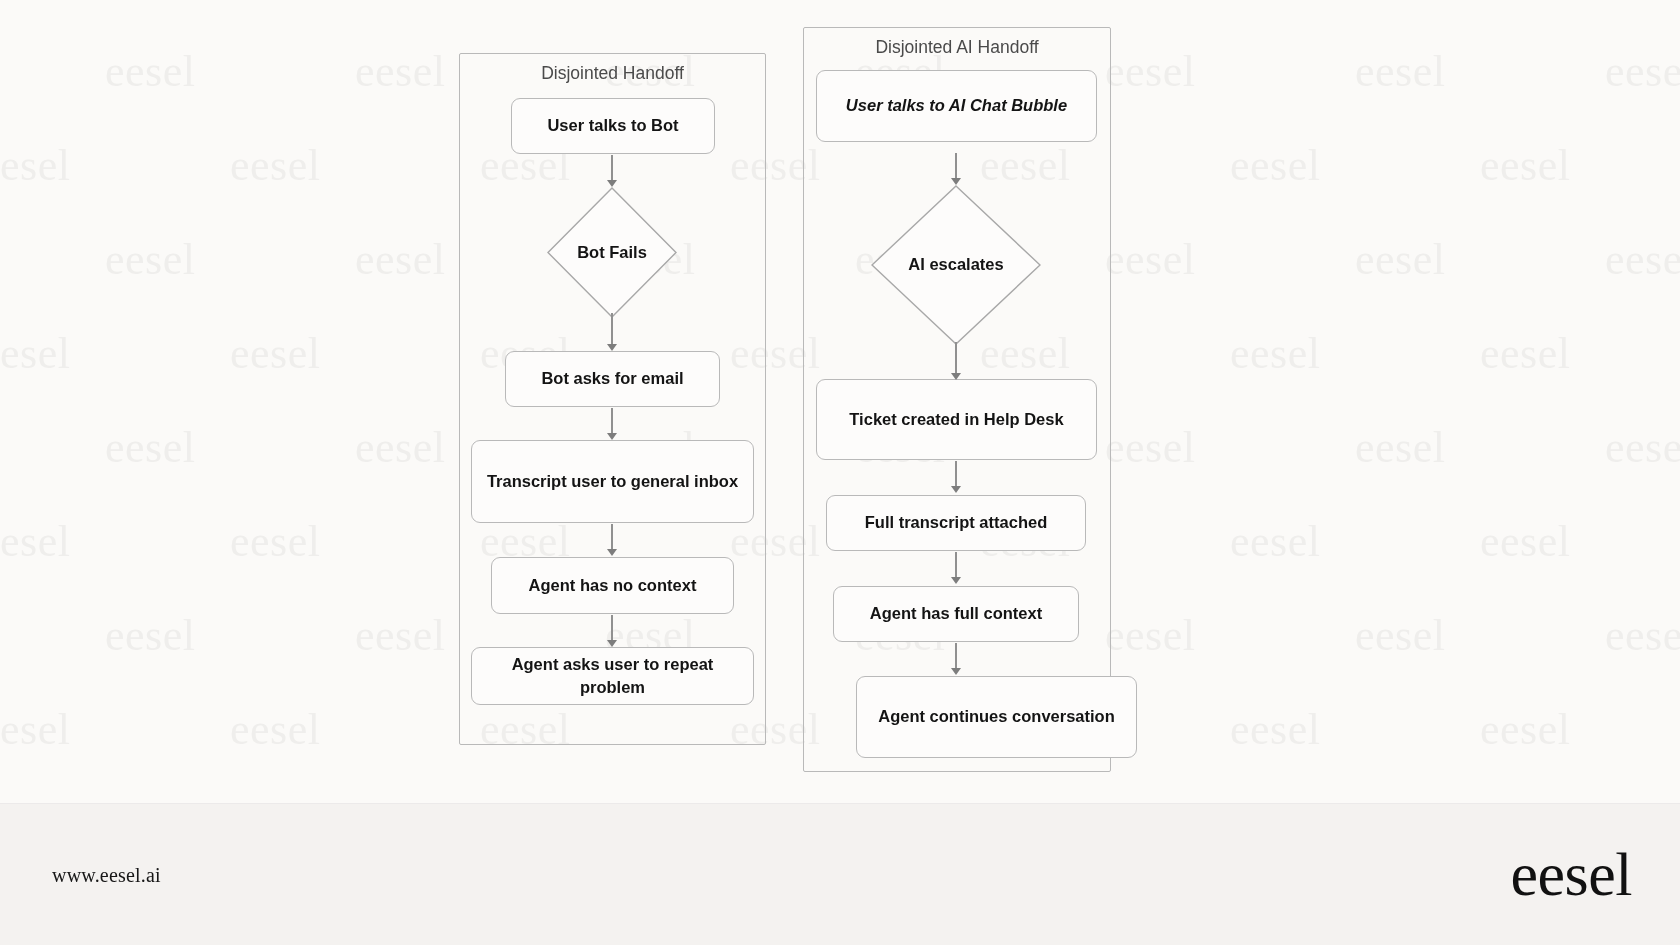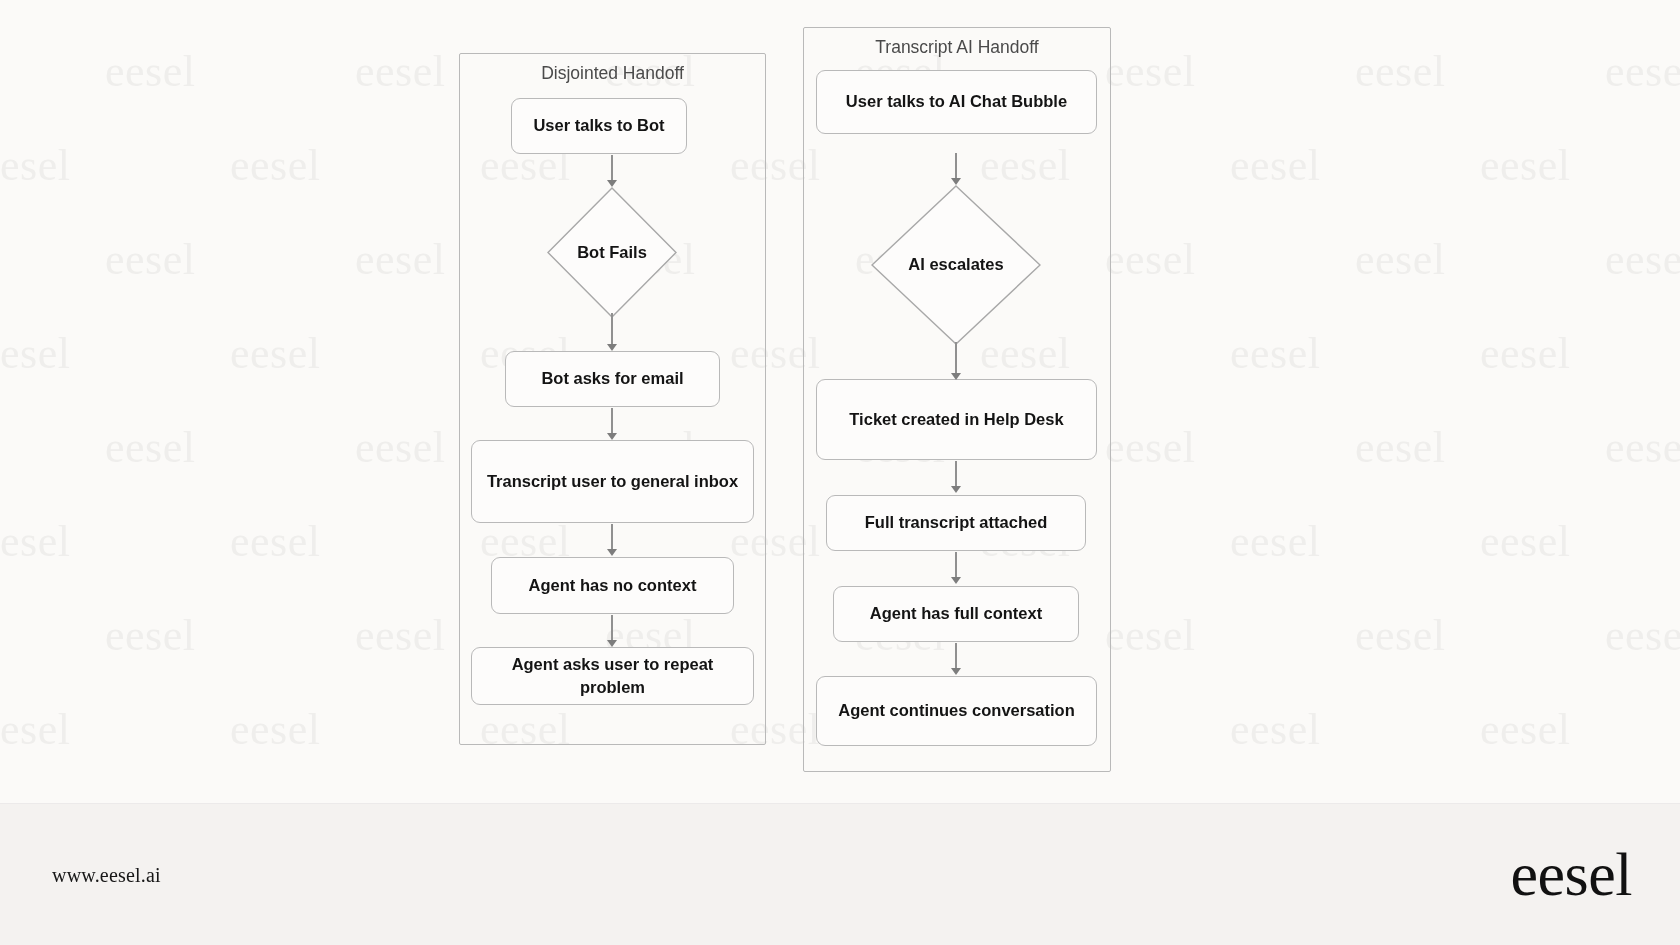--- a/index.html
+++ b/index.html
@@ -228,21 +228,21 @@
     <div class="wm" style="left: 1355px; top: 802px;">eesel</div>
     <div class="wm" style="left: 1605px; top: 802px;">eesel</div>
   </div>
 
 <div id="diagram-canvas">
 
   <div class="panel" id="panel-left">
     <div class="panel-title">Disjointed Handoff</div>
   </div>
 
-  <div class="node" style="left:511px; top:98px; width:176px; height:56px;">User talks to Bot</div>
+  <div class="node" style="left:511px; top:98px; width:204px; height:56px;">User talks to Bot</div>
 
   <div class="arrow" style="left:606px; top:155px; height:32px;">
     <div class="shaft" style="height:25px;"></div>
     <div class="head" style="top:25px;"></div>
   </div>
 
   <div class="diamond-wrap" style="left:547px; top:187px; width:130px; height:131px;">
     <svg width="130" height="131" viewBox="0 0 130 131">
       <polygon points="65,1 129,65.5 65,130 1,65.5" fill="#fdfcfb" stroke="#a8a8a8" stroke-width="1.4"></polygon>
     </svg>
@@ -275,24 +275,24 @@
   <div class="arrow" style="left:606px; top:615px; height:32px;">
     <div class="shaft" style="height:25px;"></div>
     <div class="head" style="top:25px;"></div>
   </div>
 
   <div class="node" style="left:471px; top:647px; width:283px; height:58px;">
     <span>Agent asks user to repeat problem</span>
   </div>
 
   <div class="panel" id="panel-right">
-    <div class="panel-title">Transcript AI Handoff</div>
-  </div>
-
-  <div class="node" style="left:816px; top:70px; width:281px; height:64px;">
+    <div class="panel-title">Disjointed AI Handoff</div>
+  </div>
+
+  <div class="node" style="left:816px; top:70px; width:281px; height:72px;font-style:italic;">
     <span>User talks to AI Chat Bubble</span>
   </div>
 
   <div class="arrow" style="left:950px; top:153px; height:32px;">
     <div class="shaft" style="height:25px;"></div>
     <div class="head" style="top:25px;"></div>
   </div>
 
   <div class="diamond-wrap" style="left:871px; top:185px; width:170px; height:160px;">
     <svg width="170" height="160" viewBox="0 0 170 160">
@@ -322,21 +322,21 @@
     <div class="head" style="top:25px;"></div>
   </div>
 
   <div class="node" style="left:833px; top:586px; width:246px; height:56px;text-align:center;">Agent has full context</div>
 
   <div class="arrow" style="left:950px; top:643px; height:32px;">
     <div class="shaft" style="height:25px;"></div>
     <div class="head" style="top:25px;"></div>
   </div>
 
-  <div class="node" style="left:816px; top:676px; width:281px; height:70px;">
+  <div class="node" style="left:856px; top:676px; width:281px; height:82px;">
     <span>Agent continues conversation</span>
   </div>
 
 </div>
 
 <div id="footer-bar">
   <div id="footer-url">www.eesel.ai</div>
   <div id="footer-logo">eesel</div>
 </div>
 

